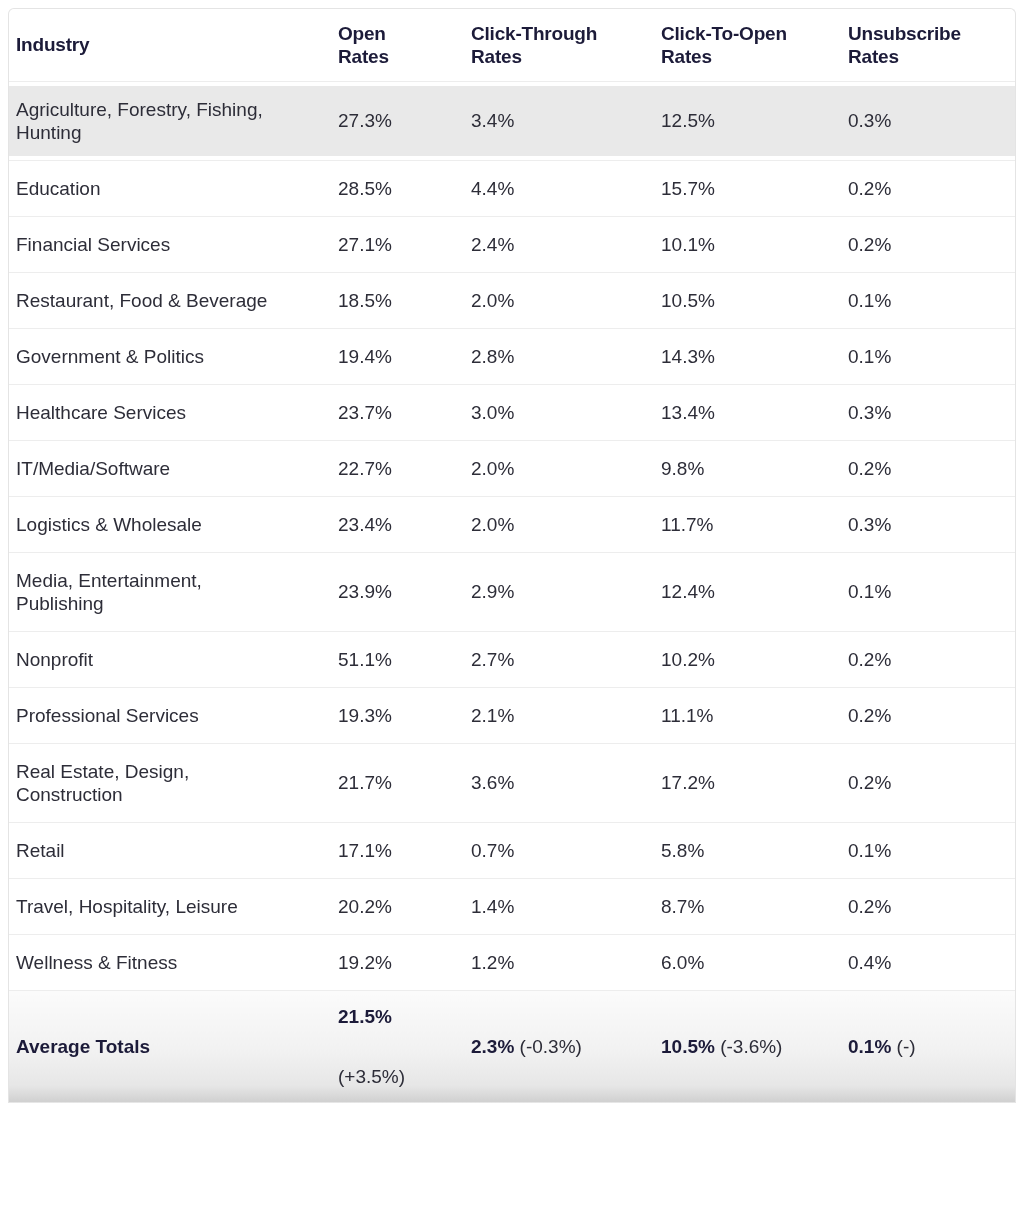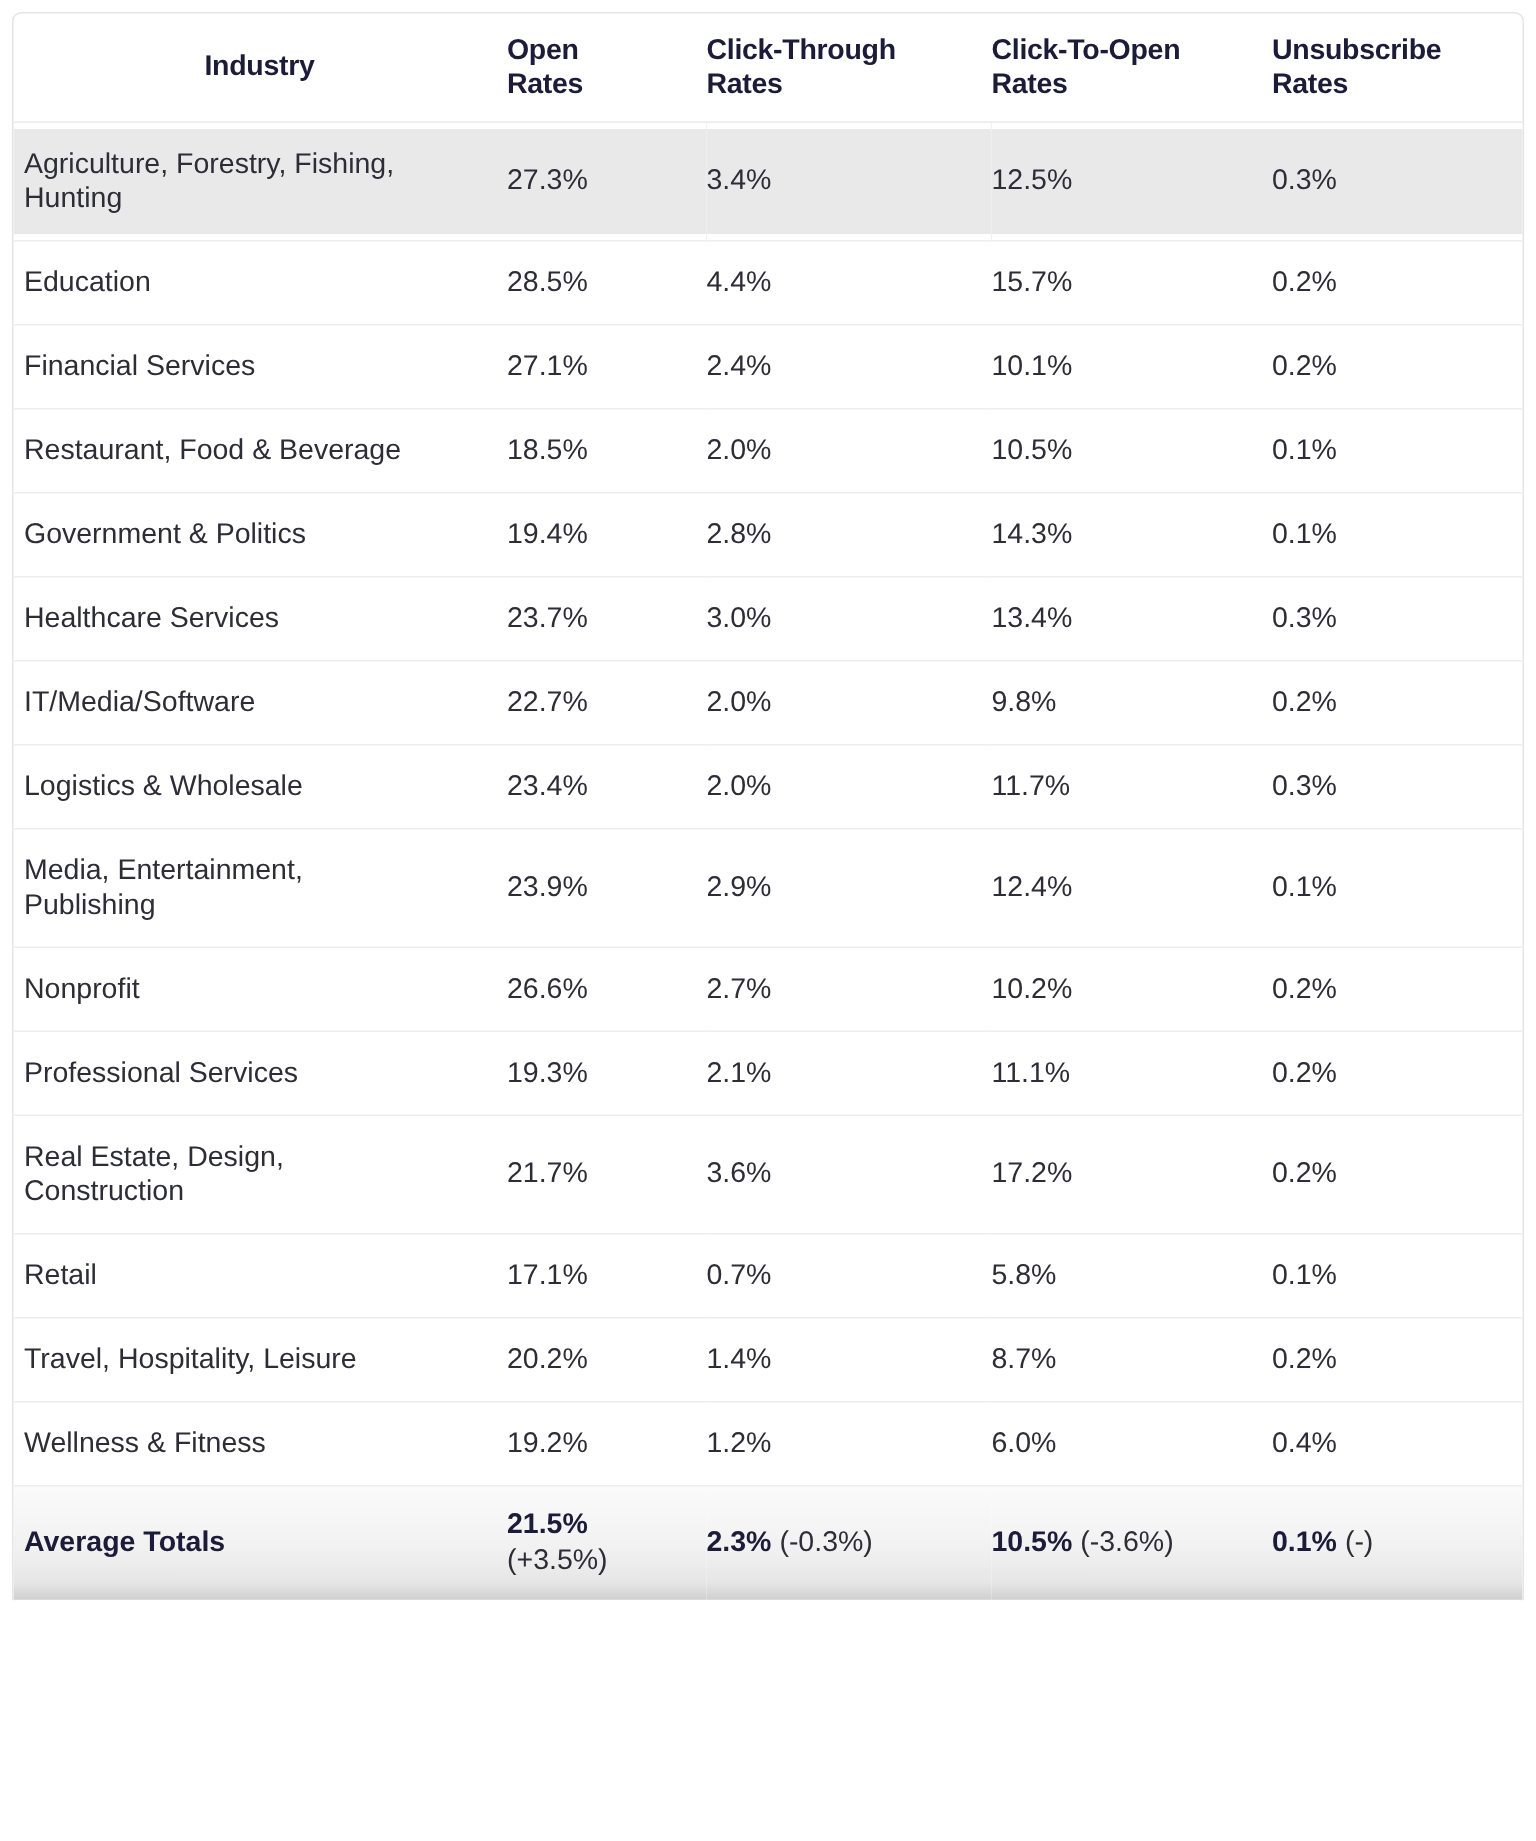--- a/index.html
+++ b/index.html
@@ -37,21 +37,21 @@
     text-align: left;
     vertical-align: middle;
     font-size: 19px;
     font-weight: bold;
     line-height: 23px;
     color: #1c1b39;
     white-space: pre-line;
     letter-spacing: -0.2px;
     padding-right: 8px;
   }
-  thead th.c-industry { padding-left: 7px; text-align: center; }
+  thead th.c-industry { padding-left: 7px; }
 
   tbody td, tfoot td {
     border-top: 1px solid #ededed;
     font-size: 19px;
     line-height: 23px;
     vertical-align: middle;
     padding: 16px 8px 16px 0;
     color: #2d2d38;
   }
   td.c-industry {
@@ -64,21 +64,21 @@
   }
   tfoot td {
     background: linear-gradient(180deg, #fbfbfb 0%, #f1f1f1 55%, #e6e6e6 85%, #cfcfcf 100%);
     padding-top: 14px;
     padding-bottom: 14px;
     line-height: 24px;
   }
   tfoot .footer-label { font-weight: bold; color: #1c1b39; }
   .bold { font-weight: bold; color: #1c1b39; }
   .delta { font-weight: normal; color: #2d2d38; }
-  .stack { display: block; }
+  .stack { display: block; margin-top: 36px; }
 </style>
 </head>
 <body>
 
 <div class="page">
   <div class="table-card">
     <table>
       <colgroup>
         <col class="col-industry">
         <col class="col-open">
@@ -160,21 +160,21 @@
           <tr>
     <td class="c-industry">Media, Entertainment,
 Publishing</td>
     <td class="c-num">23.9%</td>
     <td class="c-num">2.9%</td>
     <td class="c-num">12.4%</td>
     <td class="c-num">0.1%</td>
   </tr>
           <tr>
     <td class="c-industry">Nonprofit</td>
-    <td class="c-num">26.6%</td>
+    <td class="c-num">51.1%</td>
     <td class="c-num">2.7%</td>
     <td class="c-num">10.2%</td>
     <td class="c-num">0.2%</td>
   </tr>
           <tr>
     <td class="c-industry">Professional Services</td>
     <td class="c-num">19.3%</td>
     <td class="c-num">2.1%</td>
     <td class="c-num">11.1%</td>
     <td class="c-num">0.2%</td>

